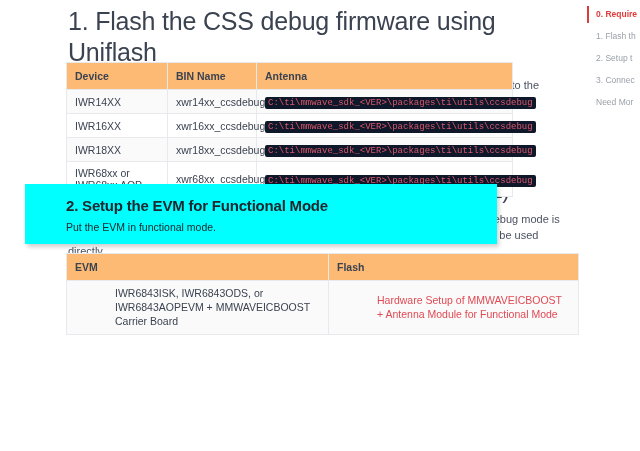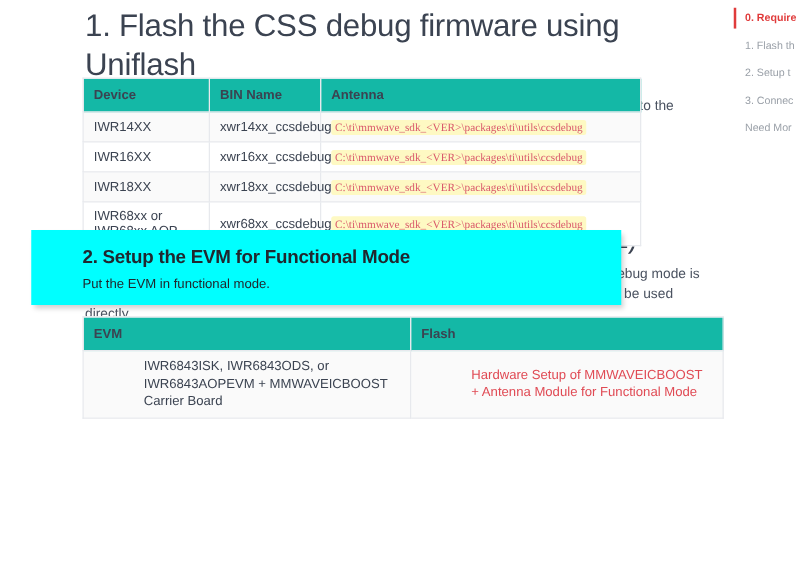--- a/index.html
+++ b/index.html
@@ -65,32 +65,32 @@
   }
   table.doc-table th,
   table.doc-table td {
     border: 1px solid #e7e9ed;
     text-align: left;
     vertical-align: middle;
     padding: 5px 8px;
   }
   table.doc-table th {
     font-weight: bold;
-    background: #14b8a6;
+    background: #fdba74;
     padding-top: 7px;
     padding-bottom: 7px;
   }
   table.doc-table tbody tr:nth-child(odd) td { background: #fafafa; }
   table.doc-table tbody tr:nth-child(even) td { background: #ffffff; }
 
   code.path {
-    font-family: Liberation Serif, serif;
+    font-family: Liberation Mono, monospace;
     font-size: 9px;
     color: #d9586b;
-    background: #fef9c3;
+    background: #0f172a;
     border-radius: 2px;
     padding: 1px 3px;
     white-space: nowrap;
   }
   a.tlink {
     color: #e04a54;
     text-decoration: none;
     font-size: 10.5px;
   }
 

